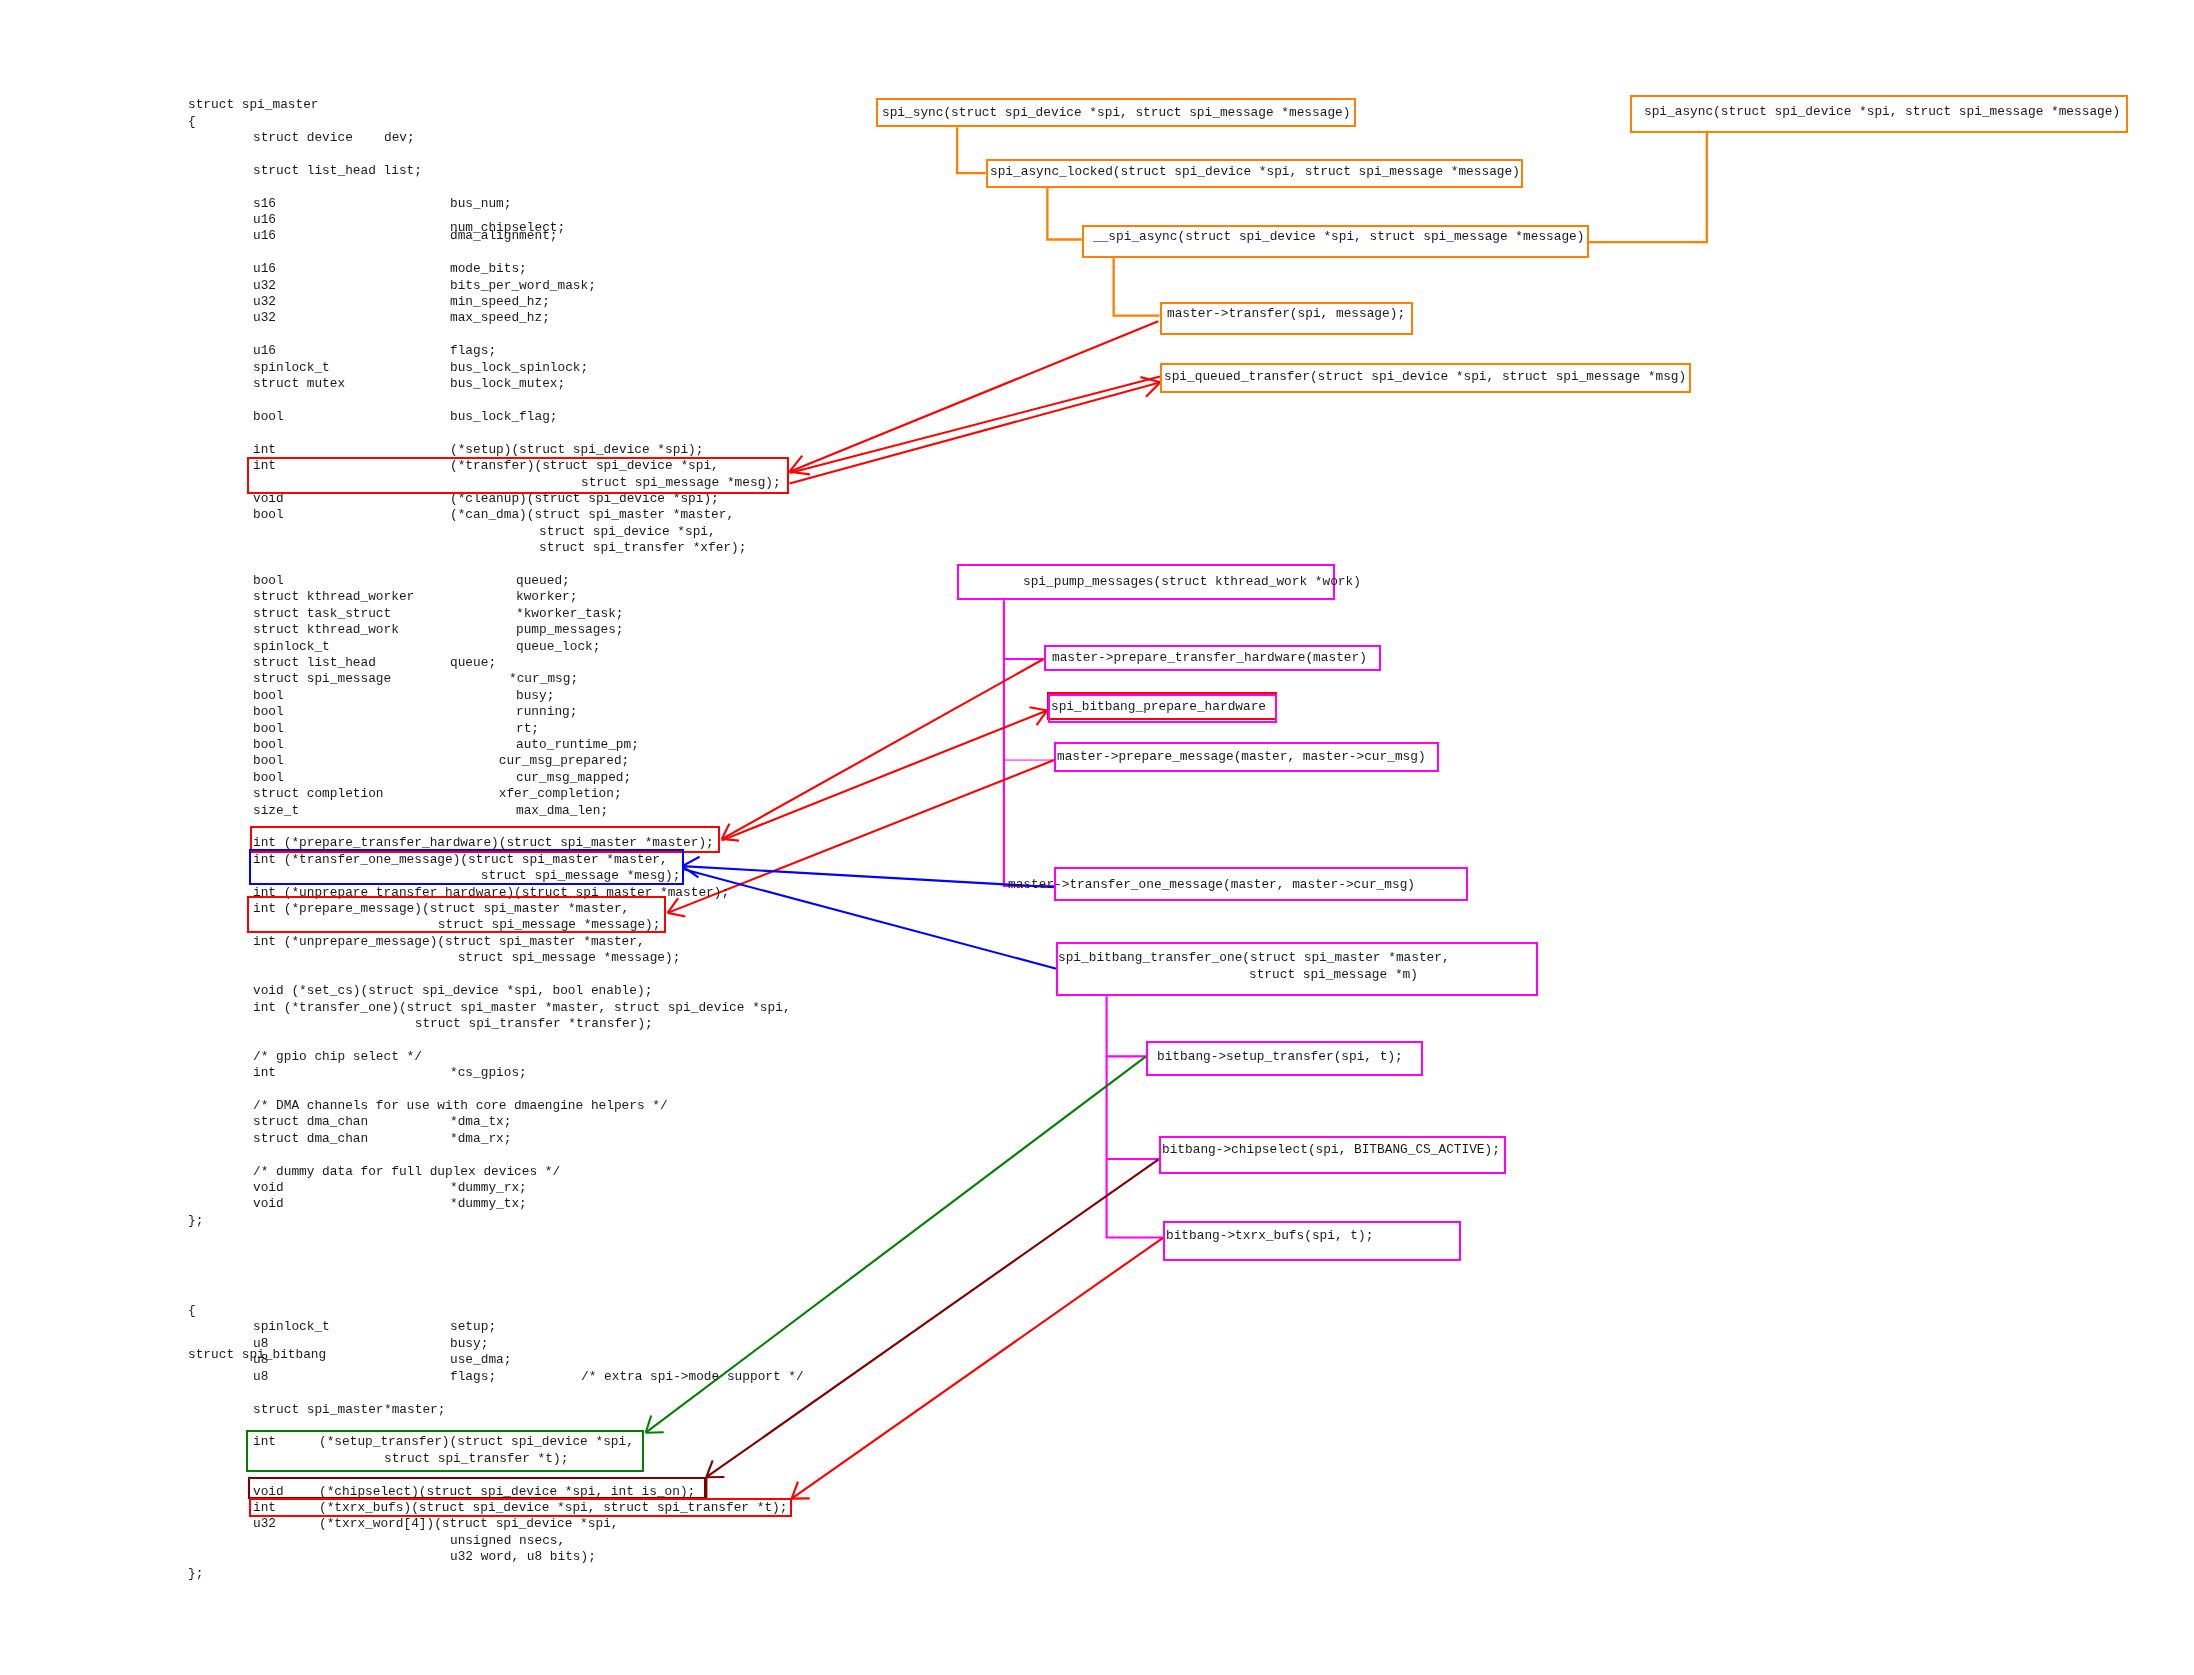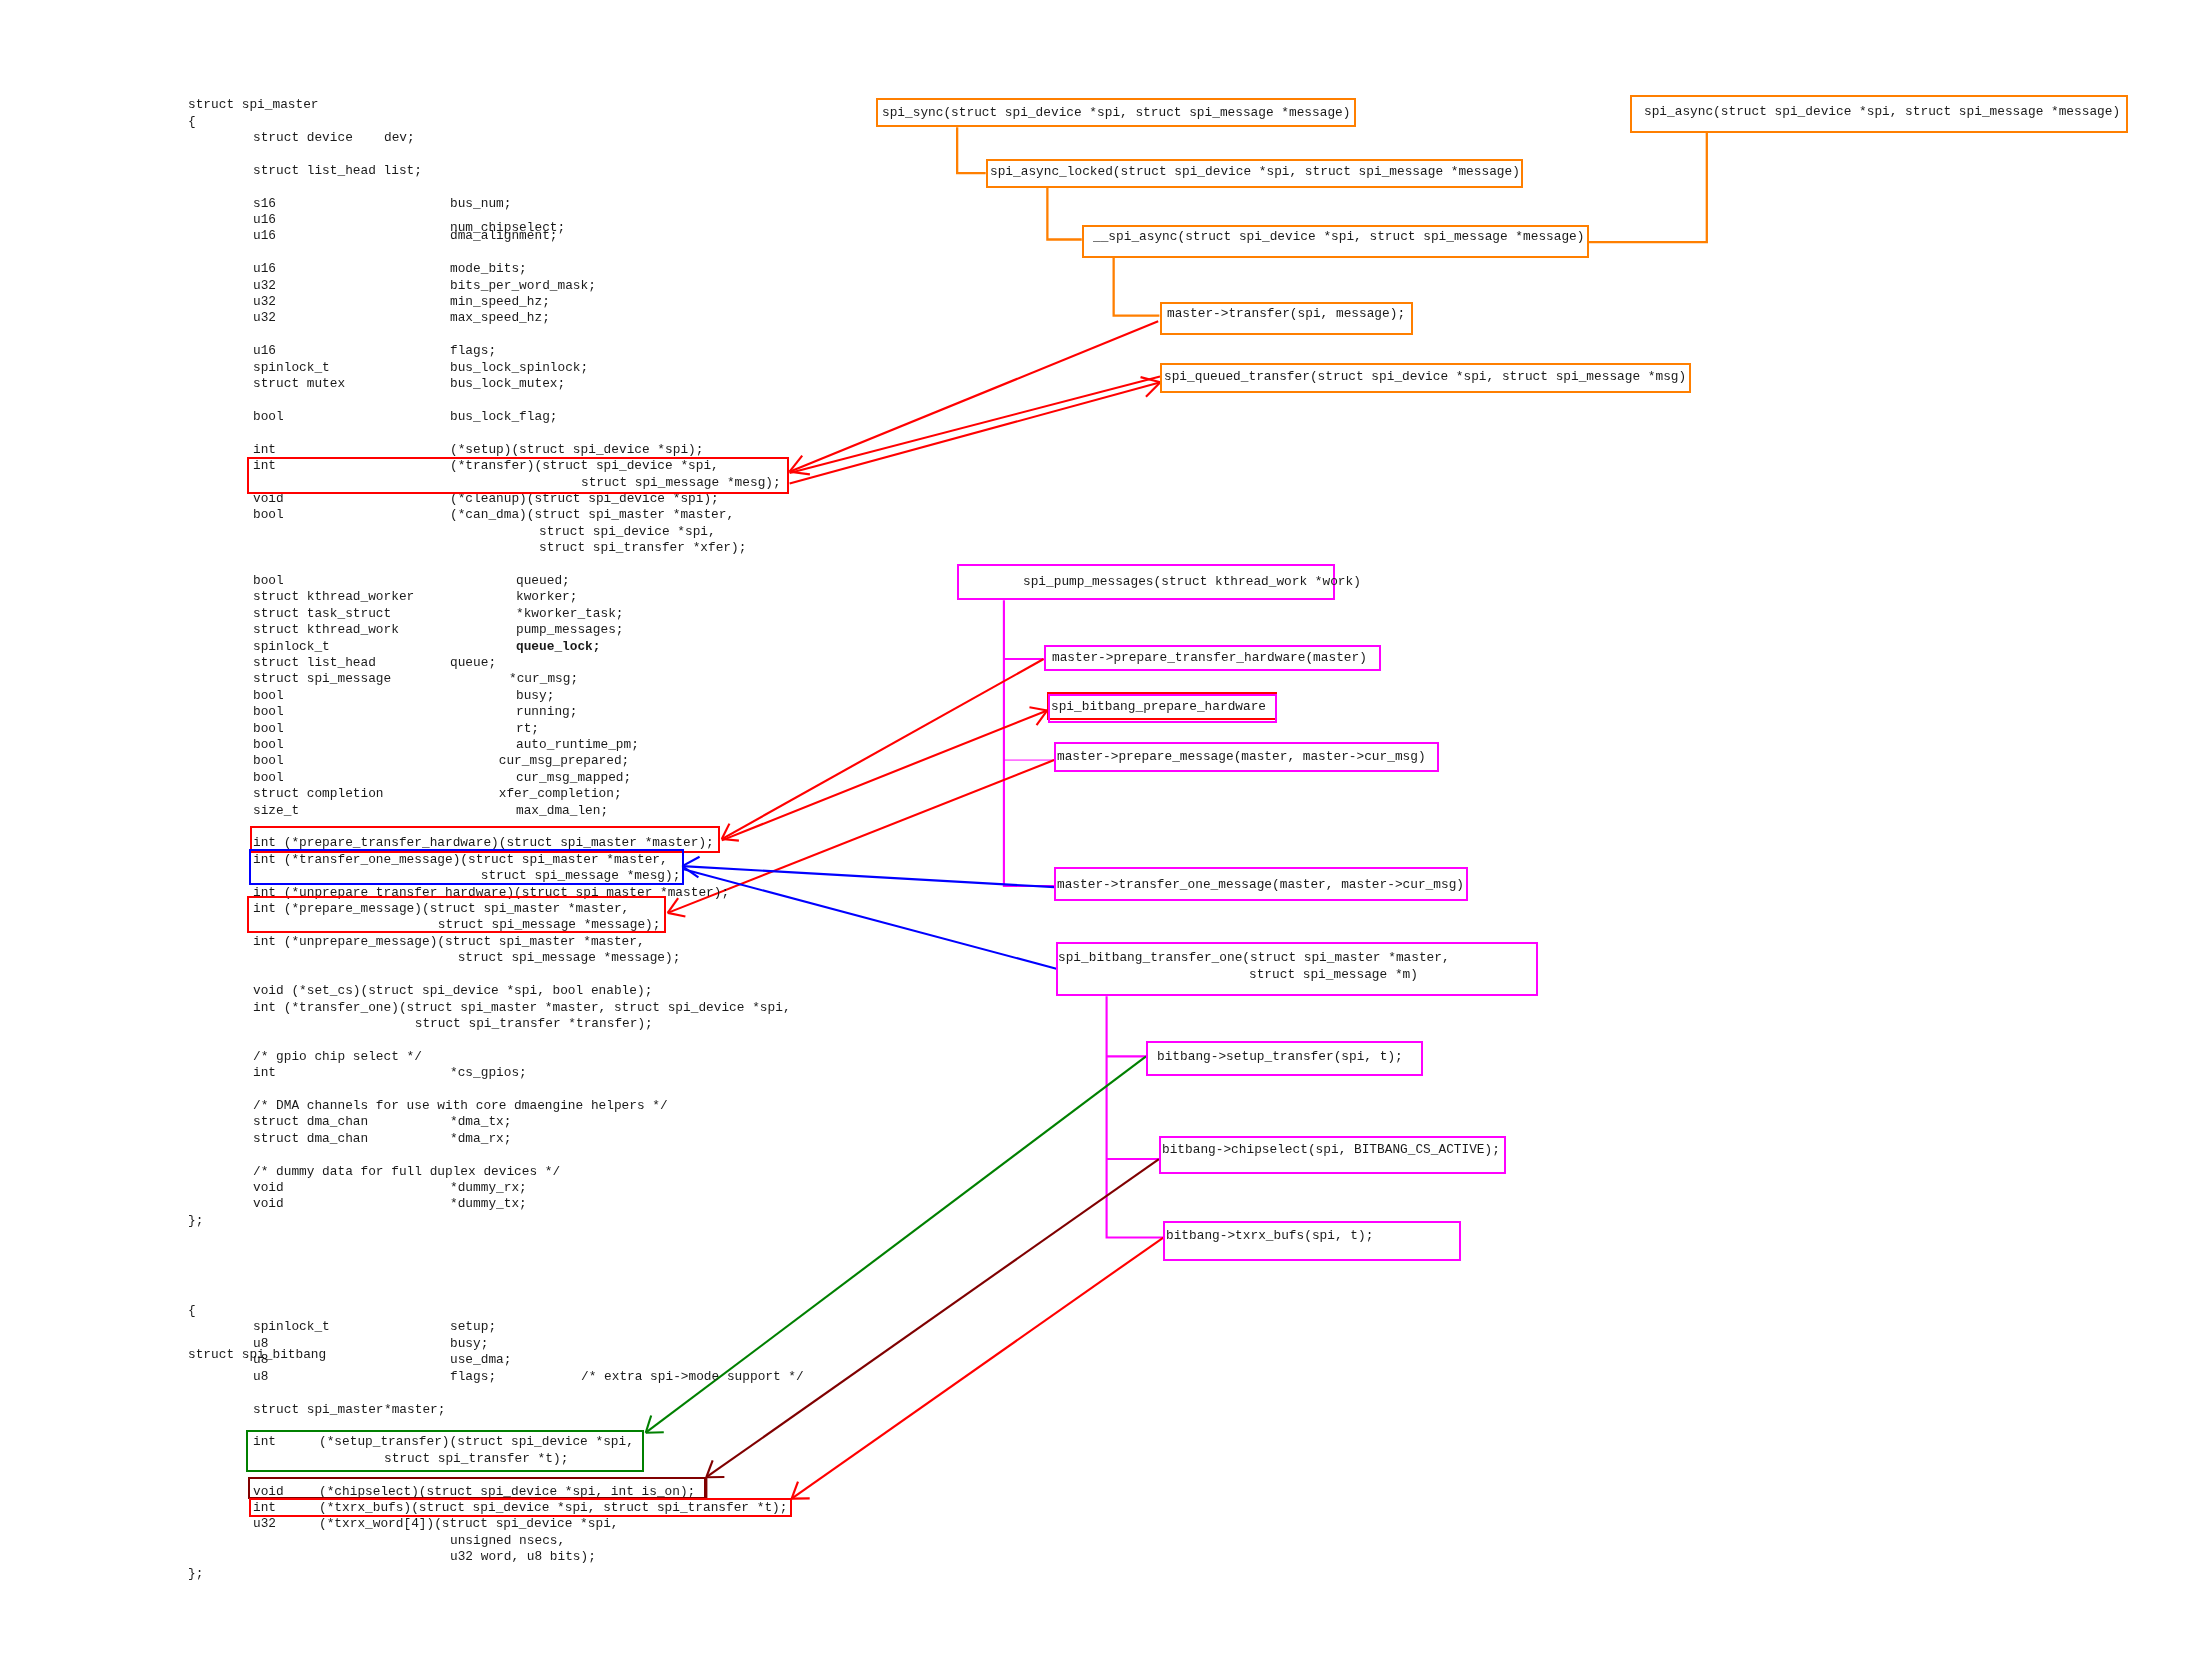--- a/index.html
+++ b/index.html
@@ -121,21 +121,21 @@
         <span style="left: 516px; top: 540px;">   struct spi_transfer *xfer);</span>
         <span style="left: 253px; top: 573px;">bool</span>
         <span style="left: 516px; top: 573px;">queued;</span>
         <span style="left: 253px; top: 589px;">struct kthread_worker</span>
         <span style="left: 516px; top: 589px;">kworker;</span>
         <span style="left: 253px; top: 606px;">struct task_struct</span>
         <span style="left: 516px; top: 606px;">*kworker_task;</span>
         <span style="left: 253px; top: 622px;">struct kthread_work</span>
         <span style="left: 516px; top: 622px;">pump_messages;</span>
         <span style="left: 253px; top: 639px;">spinlock_t</span>
-        <span style="left: 516px; top: 639px; font-weight: bold;">queue_lock;</span>
+        <span style="left: 516px; top: 639px;">queue_lock;</span>
         <span style="left: 253px; top: 655px;">struct list_head</span>
         <span style="left: 450px; top: 655px;">queue;</span>
         <span style="left: 253px; top: 671px;">struct spi_message</span>
         <span style="left: 509px; top: 671px;">*cur_msg;</span>
         <span style="left: 253px; top: 688px;">bool</span>
         <span style="left: 516px; top: 688px;">busy;</span>
         <span style="left: 253px; top: 704px;">bool</span>
         <span style="left: 516px; top: 704px;">running;</span>
         <span style="left: 253px; top: 721px;">bool</span>
         <span style="left: 516px; top: 721px;">rt;</span>
@@ -217,21 +217,21 @@
       <div class="cbox" style="left: 957px; top: 564px; width: 378px; height: 36px; border: 2.1px solid rgb(255, 0, 255);"></div>
       <div class="boxlabel" style="left: 1023px; top: 574px;">spi_pump_messages(struct kthread_work *work)</div>
       <div class="cbox" style="left: 1044px; top: 645px; width: 337px; height: 26.4px; border: 2.1px solid rgb(255, 0, 255);"></div>
       <div class="boxlabel" style="left: 1052px; top: 650px;">master-&gt;prepare_transfer_hardware(master)</div>
       <div class="cbox" style="left: 1047px; top: 692px; width: 230px; height: 28px; border: 2.5px solid rgb(255, 0, 0);"></div>
       <div class="cbox" style="left: 1048px; top: 694px; width: 229px; height: 28.5px; border: 2.1px solid rgb(255, 0, 255);"></div>
       <div class="boxlabel" style="left: 1051px; top: 699px;">spi_bitbang_prepare_hardware</div>
       <div class="cbox" style="left: 1054px; top: 742px; width: 385px; height: 30px; border: 2.1px solid rgb(255, 0, 255);"></div>
       <div class="boxlabel" style="left: 1057px; top: 749px;">master-&gt;prepare_message(master, master-&gt;cur_msg)</div>
       <div class="cbox" style="left: 1054px; top: 867px; width: 414px; height: 34px; border: 2.1px solid rgb(255, 0, 255);"></div>
-      <div class="boxlabel" style="left: 1057px; top: 877px;">master-&gt;transfer_one_message(master, master-&gt;cur_msg)</div>
+      <div class="boxlabel" style="left: 1008px; top: 877px;">master-&gt;transfer_one_message(master, master-&gt;cur_msg)</div>
       <div class="cbox" style="left: 1056px; top: 942px; width: 482px; height: 54px; border: 2.1px solid rgb(255, 0, 255);"></div>
       <div class="boxlabel" style="left: 1058px; top: 950px;">spi_bitbang_transfer_one(struct spi_master *master,</div>
       <div class="boxlabel" style="left: 1249px; top: 967px;">struct spi_message *m)</div>
       <div class="cbox" style="left: 1146px; top: 1041px; width: 277px; height: 35px; border: 2.1px solid rgb(255, 0, 255);"></div>
       <div class="boxlabel" style="left: 1157px; top: 1049px;">bitbang-&gt;setup_transfer(spi, t);</div>
       <div class="cbox" style="left: 1159px; top: 1136px; width: 347px; height: 38px; border: 2.1px solid rgb(255, 0, 255);"></div>
       <div class="boxlabel" style="left: 1162px; top: 1142px;">bitbang-&gt;chipselect(spi, BITBANG_CS_ACTIVE);</div>
       <div class="cbox" style="left: 1163px; top: 1221px; width: 298px; height: 40px; border: 2.1px solid rgb(255, 0, 255);"></div>
       <div class="boxlabel" style="left: 1166px; top: 1228px;">bitbang-&gt;txrx_bufs(spi, t);</div>
     </div>

